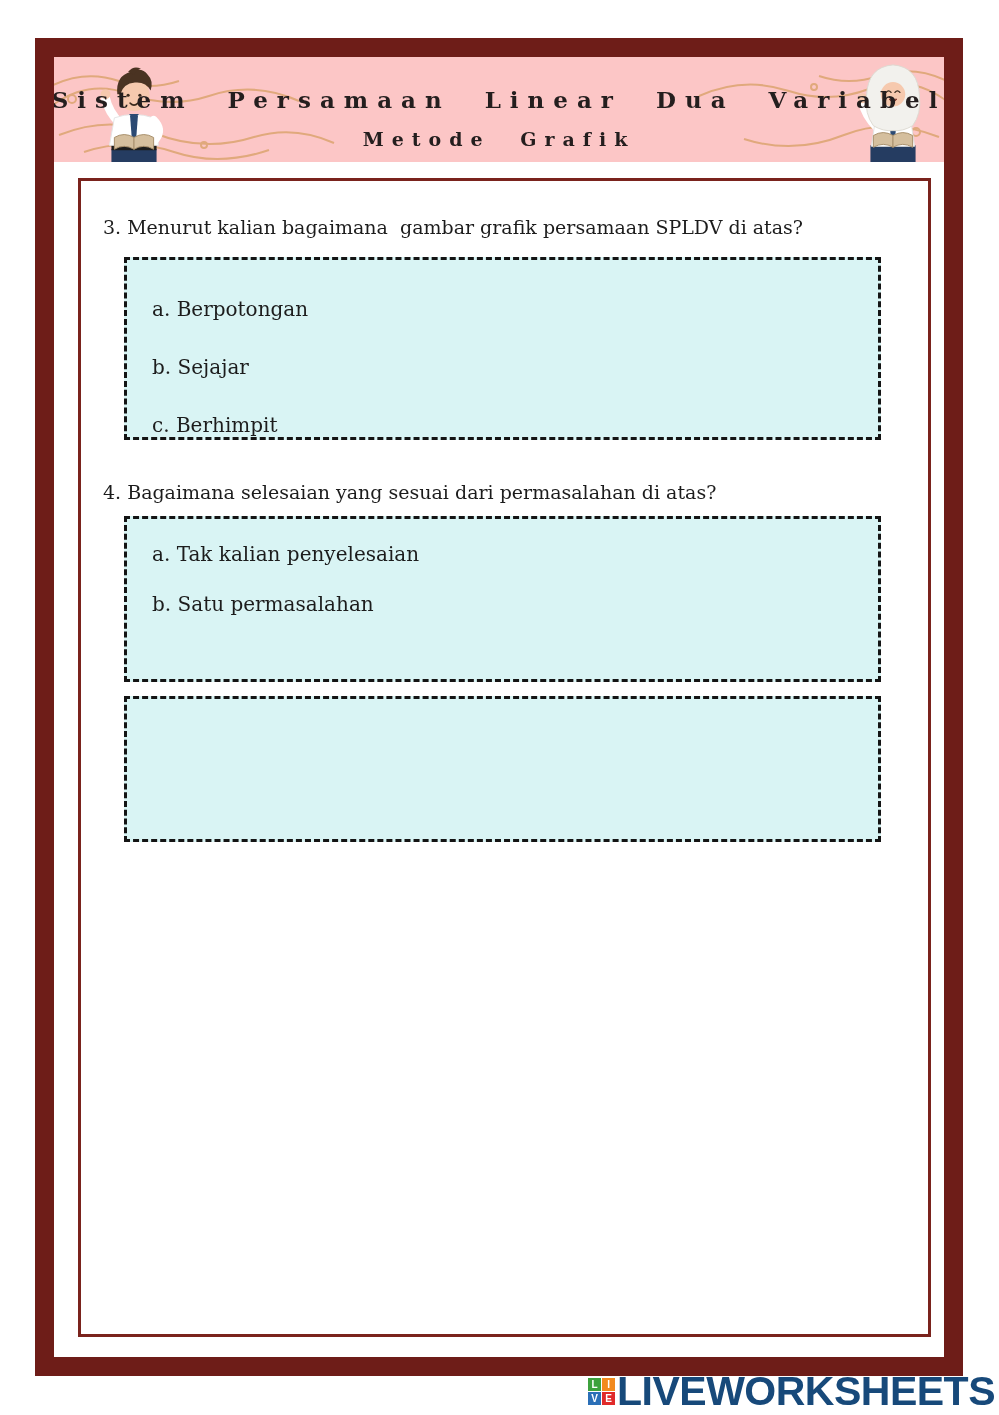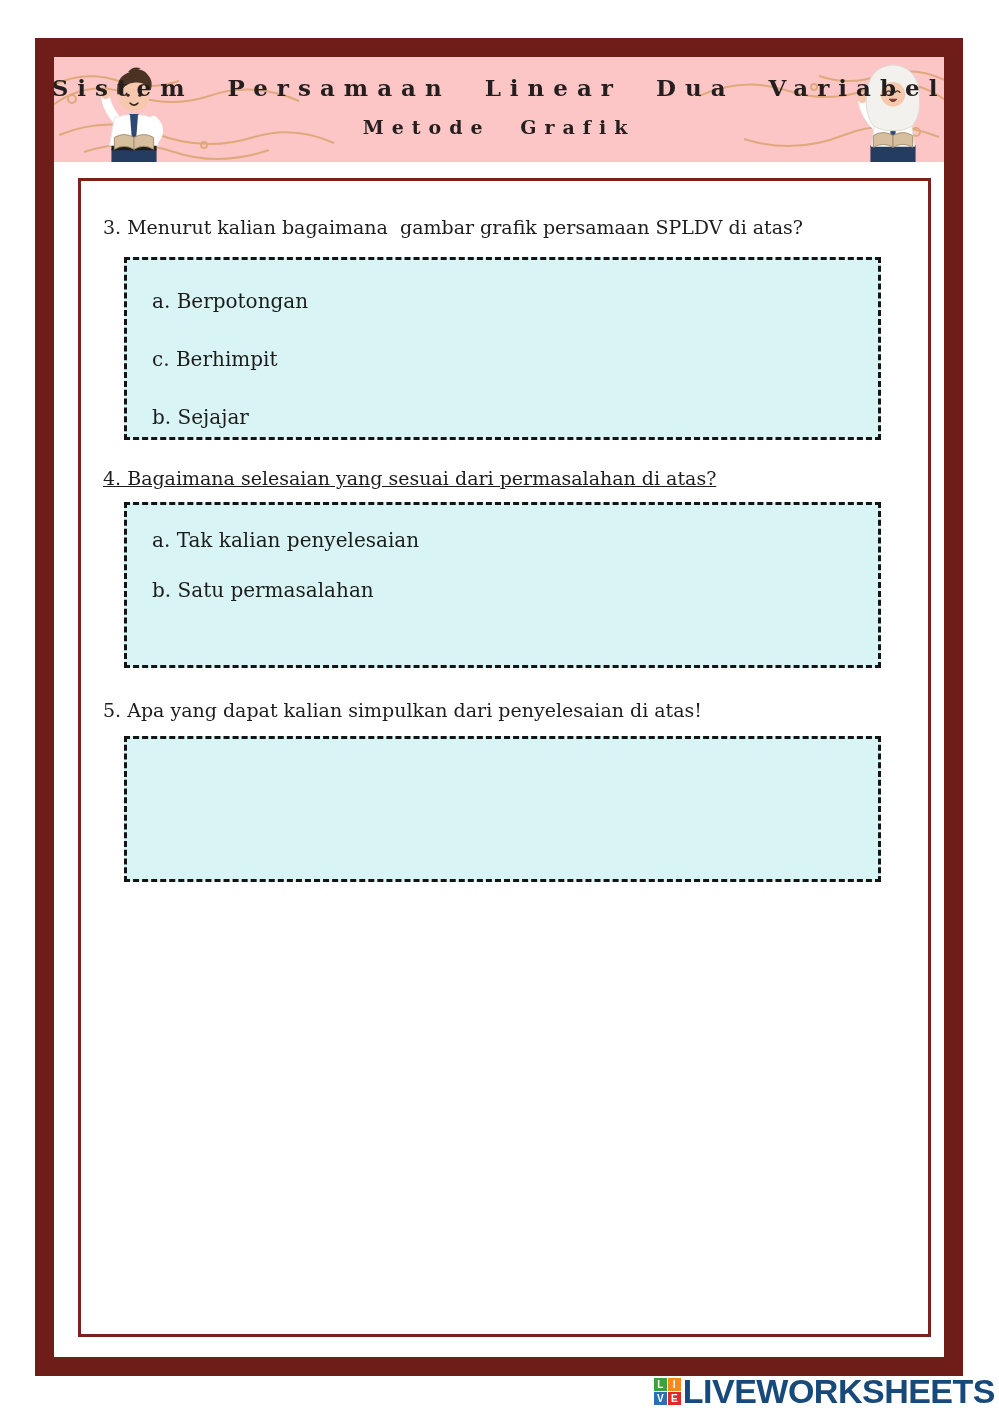--- a/index.html
+++ b/index.html
@@ -20,47 +20,47 @@
   }
   .swirl { position:absolute; top:0; height:105px; pointer-events:none; }
   .swirl-left { left:0; width:300px; }
   .swirl-right { right:0; width:300px; }
   .char-svg { position:absolute; top:2px; height:103px; }
   .boy  { left:30px;  width:100px; }
   .girl { right:3px;  width:96px; }
   .titles {
     position:absolute; left:0; top:0; width:100%; height:100%;
     display:flex; flex-direction:column; align-items:center;
-    padding-top:17px; z-index:3; color:#241e1e;
+    padding-top:17px; z-index:3; color:#241e1e;justify-content:center;
   }
   .title-line1 {
     font-size:23px; font-weight:bold; letter-spacing:9px; word-spacing:17px;
     white-space:nowrap;
   }
   .title-line2 {
     font-size:19px; font-weight:bold; letter-spacing:8px; word-spacing:15px;
     margin-top:15px; white-space:nowrap;
   }
   
   .content-box {
     position:absolute; left:24px; top:121px; width:853px; height:1159px;
     border:3px solid #7a231d; background:#ffffff;
   }
   .q-label {
     font-size:19px; color:#1c1c1c; margin-left:22px; line-height:24px;
     white-space:pre-wrap;
   }
   .q3-label { margin-top:34px; }
-  .q4-label { margin-top:26px;text-decoration:underline; }
+  .q4-label { margin-top:40px; }
   .q5-label { margin-top:30px; }
   .answer-box {
     margin-left:43px; width:757px; background:#d9f4f4;
     border:3px dashed #141414;
   }
-  .box-3 { margin-top:18px; height:183px; padding:12px 0 0 25px; }
+  .box-3 { margin-top:18px; height:183px; padding:20px 0 0 25px; }
   .box-4 { margin-top:12px; height:166px; padding:10px 0 0 25px; }
   .box-5 { margin-top:14px; height:146px; }
   .option {
     font-size:20px; color:#1c1c1c; display:flex; align-items:center;
     cursor:pointer;
   }
   .box-3 .option { height:58px; }
   .box-4 .option { height:50px; }
   
   .footer-logo {
@@ -75,21 +75,21 @@
     display:flex; align-items:center; justify-content:center;
     color:#ffffff; font-family:"Liberation Sans",sans-serif;
     font-weight:bold; font-size:10px;
   }
   .cell-l { background:#3da23d; }
   .cell-i { background:#f28a1e; }
   .cell-v { background:#2b6fb7; }
   .cell-e { background:#e02a2a; }
   .brand-text {
     font-family:"Liberation Sans",sans-serif; font-weight:bold;
-    font-size:34px; letter-spacing:-0.5px; color:#17497a; line-height:38px;
+    font-size:41px; letter-spacing:-0.5px; color:#17497a; line-height:38px;
   }
 </style>
 </head>
 <body>
 
 <div class="page">
 
   <div class="frame">
 
     <div class="banner">
@@ -170,31 +170,30 @@
         <div class="title-line1">Sistem Persamaan Linear Dua Variabel</div>
         <div class="title-line2">Metode Grafik</div>
       </div>
     </div>
 
     <div class="content-box">
 
       <div class="q-label q3-label">3. Menurut kalian bagaimana  gambar grafik persamaan SPLDV di atas?</div>
       <div class="answer-box box-3">
         <div class="option">a. Berpotongan</div>
+        <div class="option">b. Sejajar</div>
         <div class="option">c. Berhimpit</div>
-        <div class="option">b. Sejajar</div>
       </div>
 
       <div class="q-label q4-label">4. Bagaimana selesaian yang sesuai dari permasalahan di atas?</div>
       <div class="answer-box box-4">
         <div class="option">a. Tak kalian penyelesaian</div>
         <div class="option">b. Satu permasalahan</div>
       </div>
 
-      <div class="q-label q5-label">5. Apa yang dapat kalian simpulkan dari penyelesaian di atas!</div>
       <div class="answer-box box-5"></div>
 
     </div>
   </div>
 
   <div class="footer-logo">
     <div class="logo-grid">
       <div class="logo-cell cell-l">L</div>
       <div class="logo-cell cell-i">I</div>
       <div class="logo-cell cell-v">V</div>

